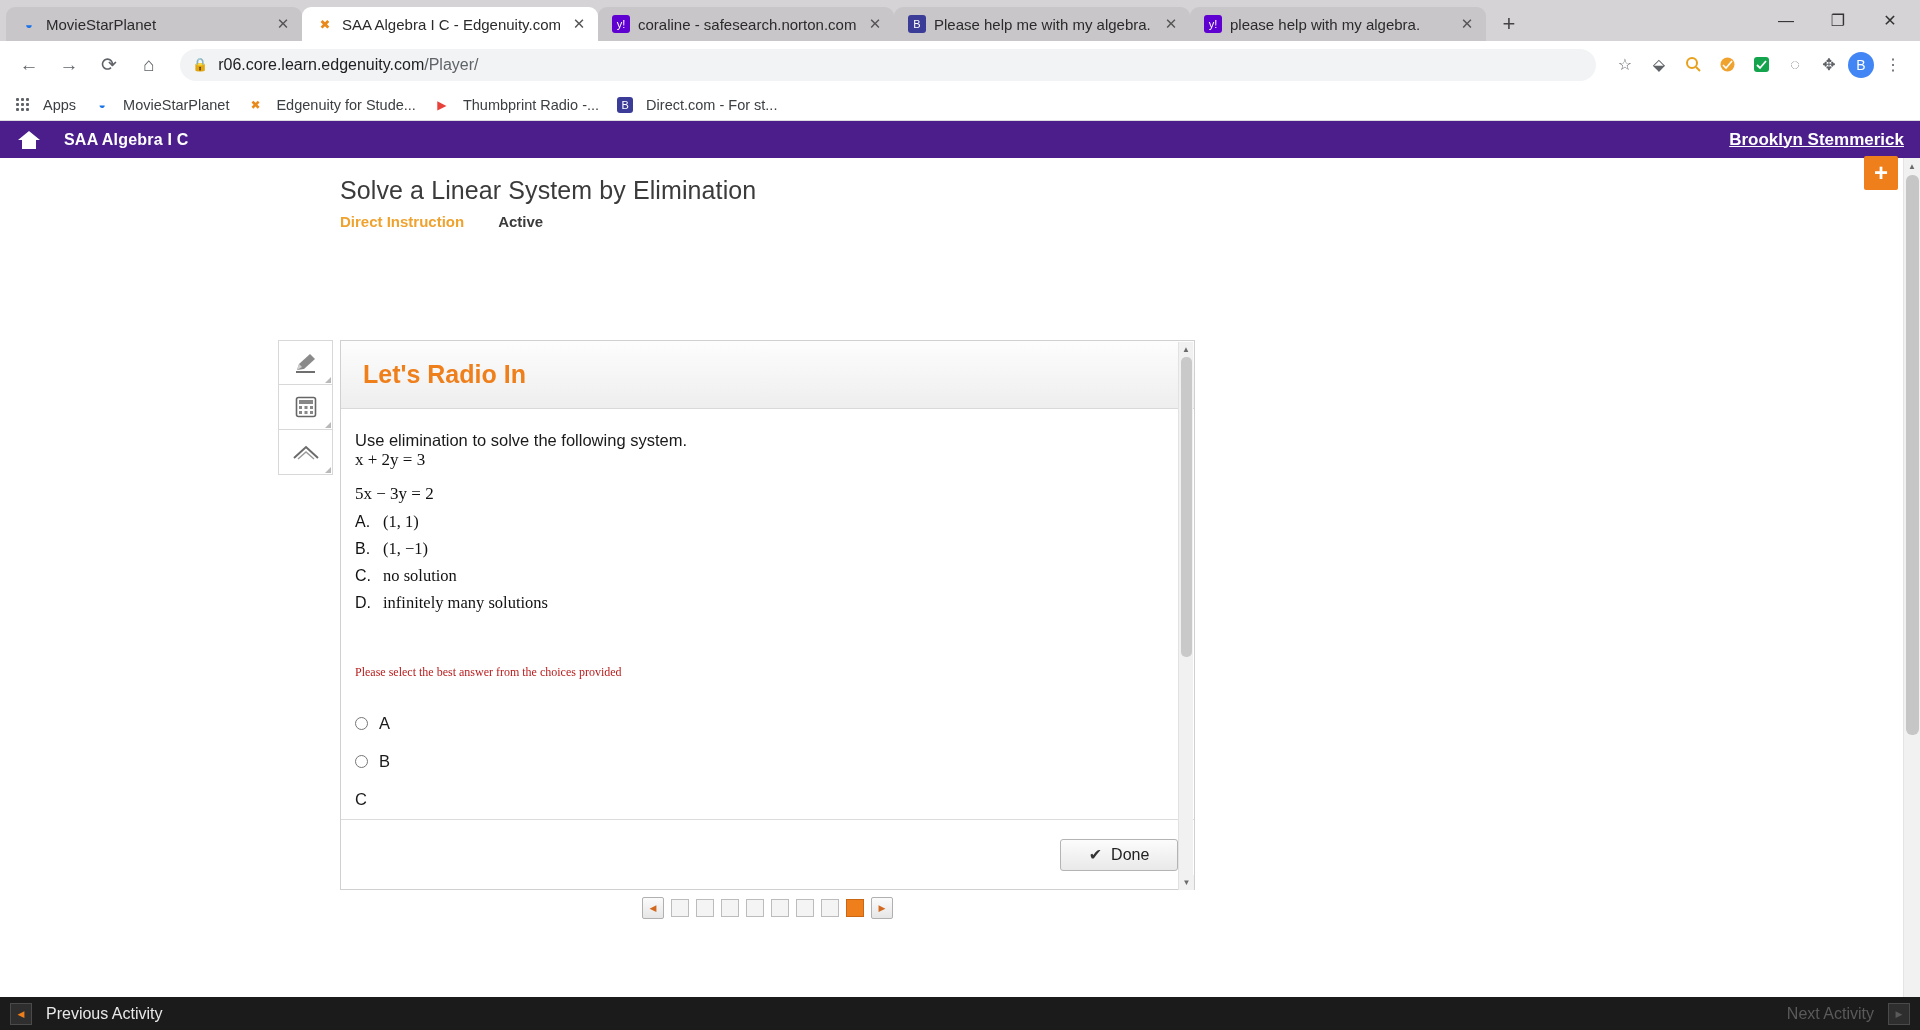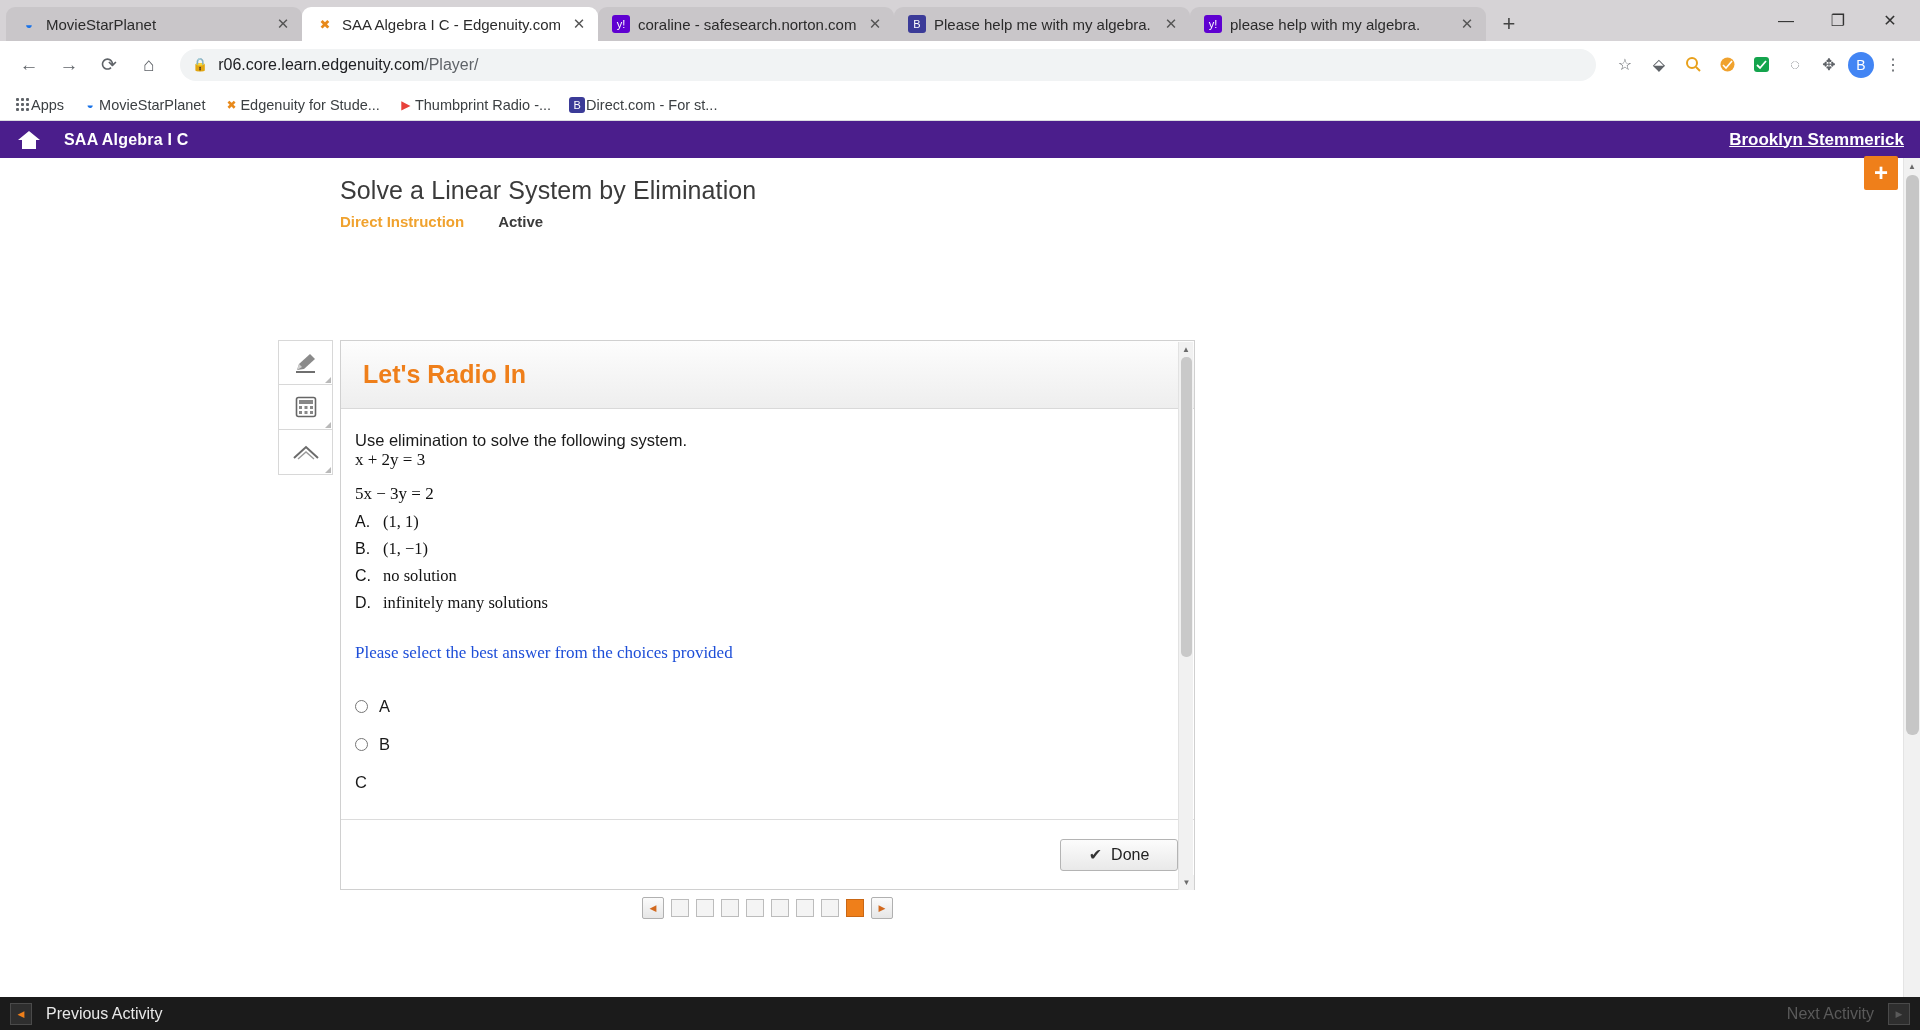--- a/index.html
+++ b/index.html
@@ -137,21 +137,21 @@
     height: 32px;
     background: #ffffff;
     display: flex;
     align-items: center;
     padding: 0 14px;
     gap: 18px;
     font-size: 14.5px;
     color: #3c4043;
     border-bottom: 1px solid #dadce0;
   }
-  .bm { display: flex; align-items: center; gap: 1px; }
+  .bm { display: flex; align-items: center; gap: 13px; }
   .bm .bmicon {
     width: 16px; height: 16px;
     display: flex; align-items: center; justify-content: center;
     font-size: 12px;
   }
   .grid-icon {
     display: grid;
     grid-template-columns: repeat(3, 3px);
     grid-template-rows: repeat(3, 3px);
     gap: 2px;
@@ -288,24 +288,24 @@
     font-size: 16.5px;
     color: #111;
   }
   .choice-row {
     display: flex;
     align-items: baseline;
     margin-bottom: 7px;
   }
   .choice-row .lbl { width: 28px; font-family: "Liberation Sans", sans-serif; font-size: 16px;}
   .select-note {
-    margin-top: 30px;
+    margin-top: 52px;
     font-family: "Liberation Serif", serif;
-    font-size: 17px;
-    color: #1d4ed8;
+    font-size: 12px;
+    color: #b91c1c;
   }
   .radio-list { margin-top: 34px; }
   .radio-row {
     display: flex; align-items: center;
     gap: 11px;
     margin-bottom: 19px;
   }
   .radio {
     width: 13px; height: 13px;
     border: 1px solid #767676;

